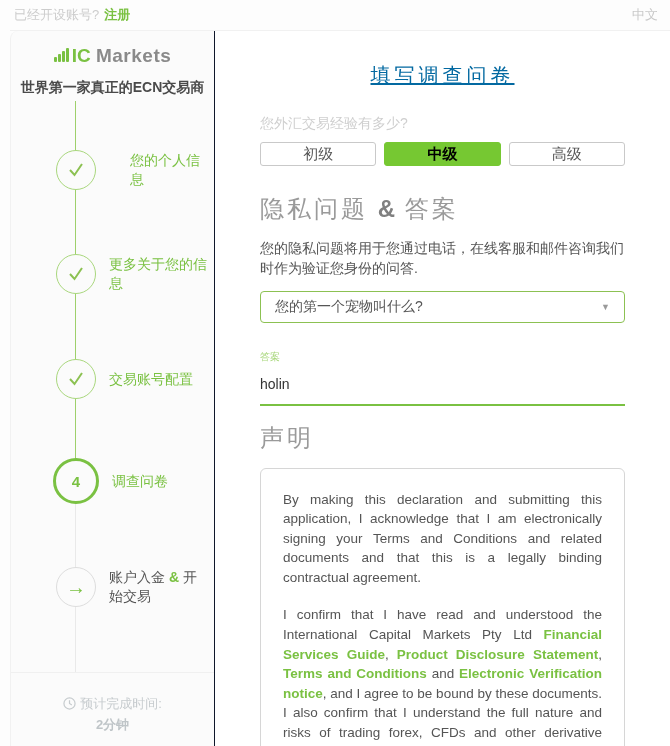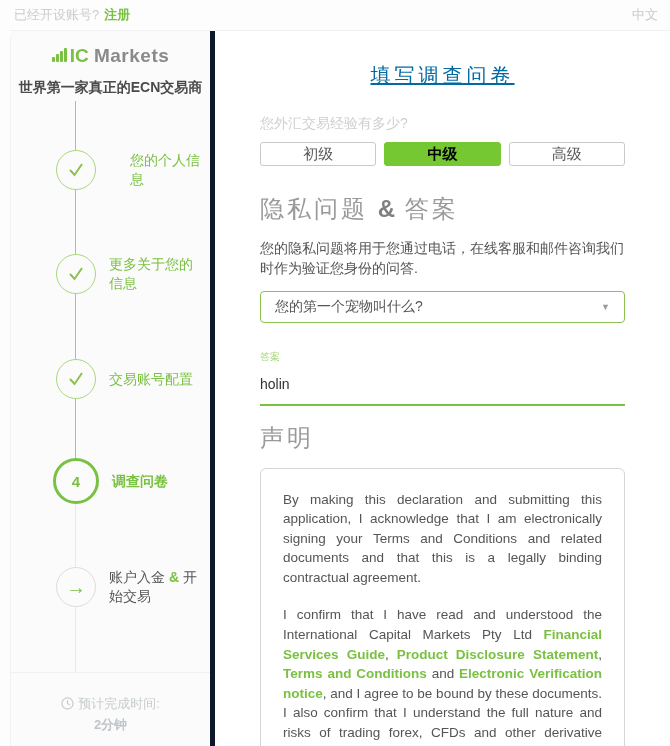--- a/index.html
+++ b/index.html
@@ -19,21 +19,21 @@
   .topbar .lang { color: #c9c9c9; cursor: pointer; }
 
   
   .wrapper {
     display: flex; margin-left: 10px; height: 716px;
     border-top: 1px solid #f1f1f1;
   }
   .sidebar {
     position: relative; width: 205px; flex: 0 0 205px;
     background: #fbfbfb;
-    border-left: 1px solid #f1f1f1; border-right: 5px solid #0f172a;
+    border-left: 1px solid #f1f1f1; border-right: 1px solid #0f172a;
     border-top-left-radius: 8px;
   }
   .main { flex: 1; background: #fff; padding: 0 45px; }
 
   
   .logo { position: absolute; top: 14px; left: 0; right: 0; text-align: center; font-size: 19px; white-space: nowrap; }
   .logo .bars { display: inline-block; vertical-align: baseline; margin-right: 2px; }
   .logo .bars i { display: inline-block; width: 3px; background: #7ac142; margin-right: 1px; border-radius: 1px; }
   .logo .bars i:nth-child(1){height:5px;} .logo .bars i:nth-child(2){height:8px;}
   .logo .bars i:nth-child(3){height:11px;} .logo .bars i:nth-child(4){height:14px;}
@@ -49,21 +49,21 @@
 
   .step { position: absolute; left: 45px; right: 6px; display: flex; align-items: center; gap: 13px; }
   .step .circle {
     flex: 0 0 auto; width: 40px; height: 40px; border-radius: 50%;
     background: #fbfbfb; border: 1px solid #a9d77d;
     display: flex; align-items: center; justify-content: center;
   }
   .step .label { font-size: 14px; color: #7ac142; line-height: 1.35; }
   .step.current .circle { width: 46px; height: 46px; border: 3px solid #7ac142; }
   .step.current .num { color: #7ac142; font-weight: bold; font-size: 15px; }
-  .step.current .label { font-weight: bold; }
+  .step.current .label { font-weight: normal; }
   .step.next .circle { border-color: #ddd; }
   .step.next .label { color: #555; }
   .step .amp { color: #7ac142; font-weight: bold; }
   .check { stroke: #8cc152; stroke-width: 2; fill: none; }
   .arrow-glyph { color: #7ac142; font-size: 20px; line-height: 1; }
 
   .sidebar-footer {
     position: absolute; top: 641px; left: 0; right: 0; bottom: 0;
     border-top: 1px solid #f0f0f0; text-align: center;
     color: #c6cbce; font-size: 13px; padding-top: 22px;

